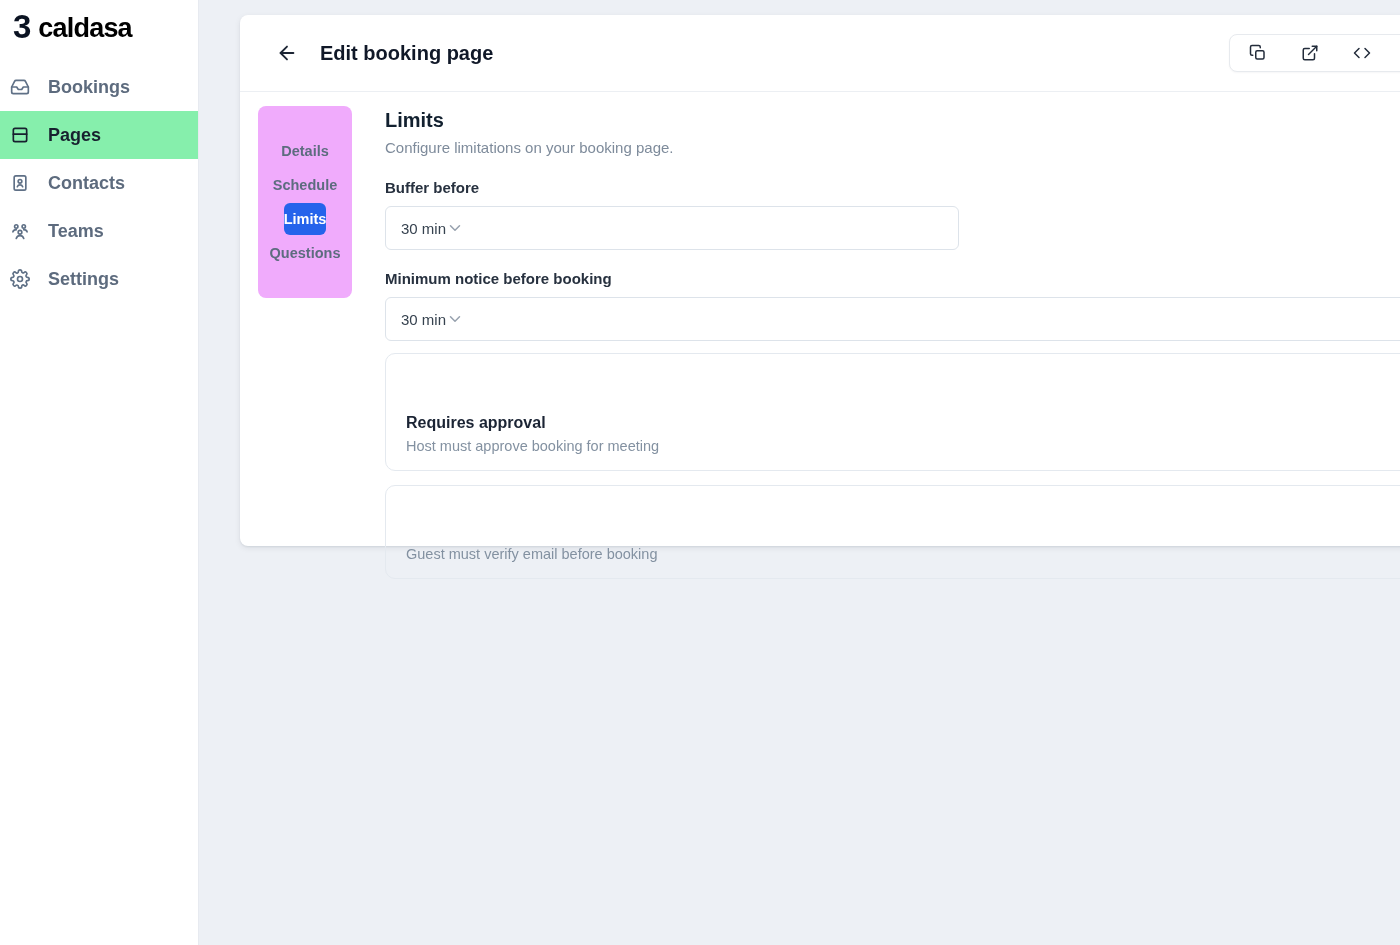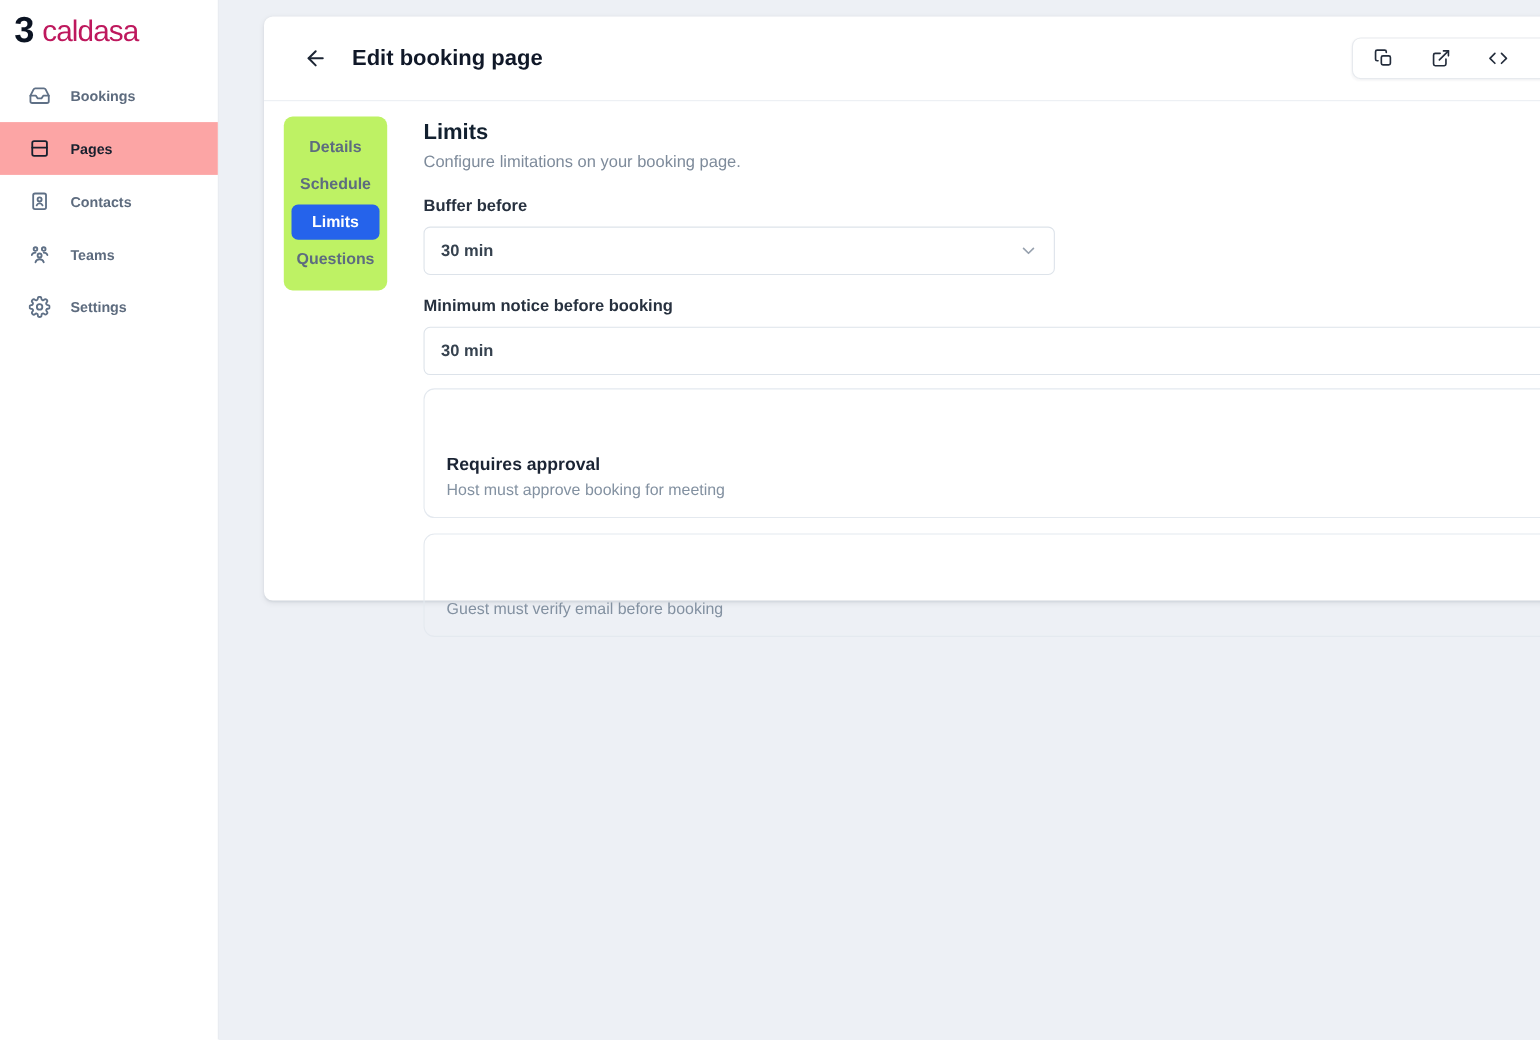--- a/index.html
+++ b/index.html
@@ -18,30 +18,30 @@
   }
   .logo {
     display:flex; align-items:center; gap:7px;
     padding:12px 14px 18px 13px;
   }
   .logo-glyph {
     font-size:33px; font-weight:800; line-height:1; color:#0b1322;
     transform:translateY(-2px);
   }
   .logo-text {
-    font-size:27px; font-weight:400; color:#be185d; letter-spacing:-0.8px;
+    font-size:27px; font-weight:700; color:#000000; letter-spacing:-0.8px;
   }
   .nav-item {
     display:flex; align-items:center; gap:18px;
-    height:48px; padding-left:26px;
-    font-size:13px; font-weight:600; color:#5d6b7e;
+    height:48px; padding-left:10px;
+    font-size:18px; font-weight:600; color:#5d6b7e;
     cursor:pointer;
   }
   .nav-item svg { width:20px; height:20px; color:#5f7086; flex-shrink:0; }
-  .nav-item.active { background:#fca5a5; color:#17202e; }
+  .nav-item.active { background:#86efac; color:#17202e; }
   .nav-item.active svg { color:#17202e; }
 
   
   .main { margin-left:199px; padding:15px 0 0 41px; }
   .card {
     width:1328px; height:531px; background:#fff; border-radius:8px;
     box-shadow:0 1px 2px rgba(16,24,40,.07), 0 2px 6px rgba(16,24,40,.08);
   }
   .card-header {
     display:flex; align-items:center; height:77px;
@@ -71,42 +71,42 @@
   .update-btn {
     margin-left:17px; height:38px; padding:0 20px;
     background:#2563eb; color:#fff; border:none; border-radius:6px;
     font-family:inherit; font-size:15px; font-weight:700; cursor:pointer;
   }
 
   .card-body { display:flex; padding:14px 18px 0 18px; }
 
   
   .tab-rail {
-    width:94px; background:#bef264; border-radius:8px;
-    padding:12px 7px; display:flex; flex-direction:column; gap:2px;
-    align-self:flex-start; flex-shrink:0;
+    width:94px; background:#f0abfc; border-radius:8px;
+    padding:29px 7px; display:flex; flex-direction:column; gap:2px;
+    align-self:flex-start; flex-shrink:0;align-items:center;
   }
   .tab {
     height:32px; display:flex; align-items:center; justify-content:center;
     font-size:14.5px; font-weight:600; color:#5d6c7f;
     border-radius:6px; cursor:pointer;
   }
   .tab.active { background:#2563eb; color:#ffffff; }
 
   
   .content { flex:1; margin-left:33px; padding-right:0; }
   .section-title { font-size:20px; font-weight:700; color:#12202f; margin:3px 0 7px; }
   .section-subtitle { font-size:15px; color:#7e8b9b; margin-bottom:23px; }
 
   .grid2 { display:grid; grid-template-columns:1fr 1fr; column-gap:18px; margin-bottom:20px; }
   .field-label { font-size:15px; font-weight:700; color:#27313f; margin-bottom:10px; }
   .select {
     height:44px; border:1px solid #dde3ea; border-radius:6px; background:#fff;
-    display:flex; align-items:center; justify-content:space-between;
-    padding:0 14px 0 15px; font-size:15px; color:#36424f; cursor:pointer;font-weight:bold;
+    display:flex; align-items:center; justify-content:flex-start;
+    padding:0 14px 0 15px; font-size:15px; color:#36424f; cursor:pointer;
   }
   .select svg { width:18px; height:18px; color:#97a1ae; }
   .field-block { margin-bottom:12px; }
 
   
   .toggle-card {
     border:1px solid #e4e9ef; border-radius:10px;
     padding:16px 20px; min-height:82px;
     display:flex; align-items:center; margin-bottom:14px;
   }

